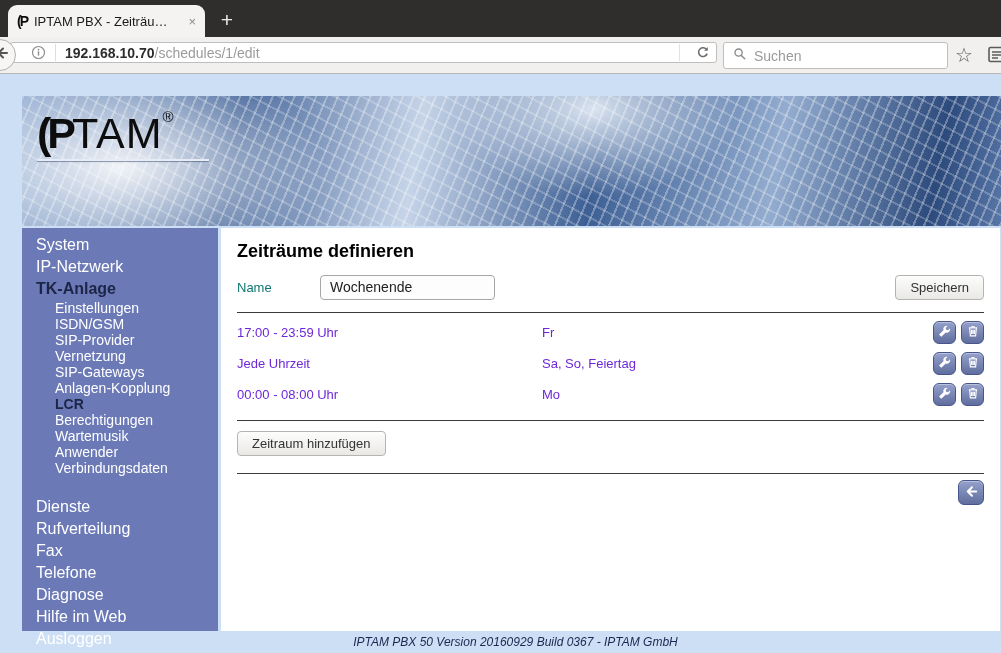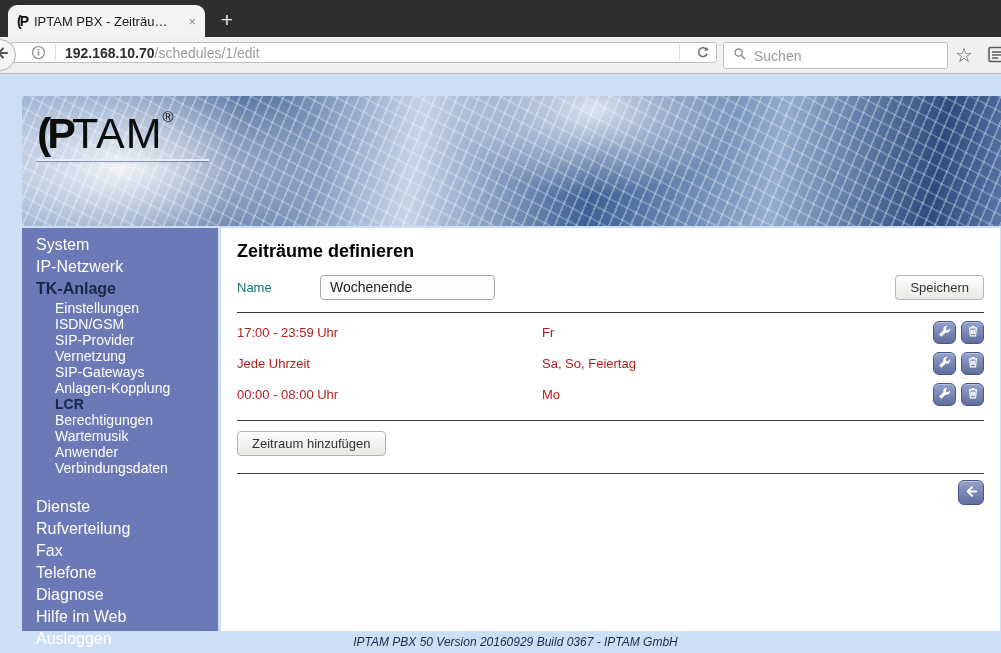--- a/index.html
+++ b/index.html
@@ -88,21 +88,21 @@
   .btn {
     height:25px; padding:0 14px; font-size:13px; color:#333;
     background:linear-gradient(#fdfdfc,#e9e8e5); border:1px solid #b5b4b1; border-radius:4px;
     font-family:"Liberation Sans",sans-serif; cursor:pointer;
   }
   .save-btn { margin-left:auto; }
 
   .content hr { border:none; border-top:1px solid #3a3a3a; }
   .hr1 { margin-top:12px; }
   .rows { margin-top:4px; }
-  .row { height:31px; display:flex; align-items:center; font-size:13px; color:#b91c1c; }
+  .row { height:31px; display:flex; align-items:center; font-size:13px; color:#6d28d9; }
   .row .time { width:305px; }
   .row .days { flex:1; }
   .actions { display:flex; gap:5px; }
   .iconbtn {
     width:23px; height:23px; border-radius:6px; border:1px solid #47558c; padding:0;
     background:linear-gradient(#95a1cb,#5f6e9e);
     display:flex; align-items:center; justify-content:center; cursor:pointer;
     box-shadow:inset 0 1px 0 rgba(255,255,255,.35);
   }
   .hr2 { margin-top:10px; }

